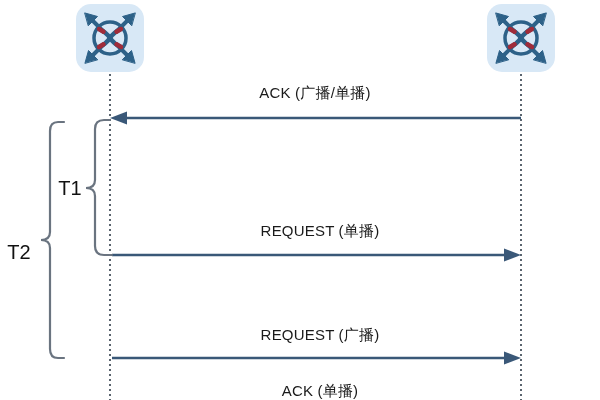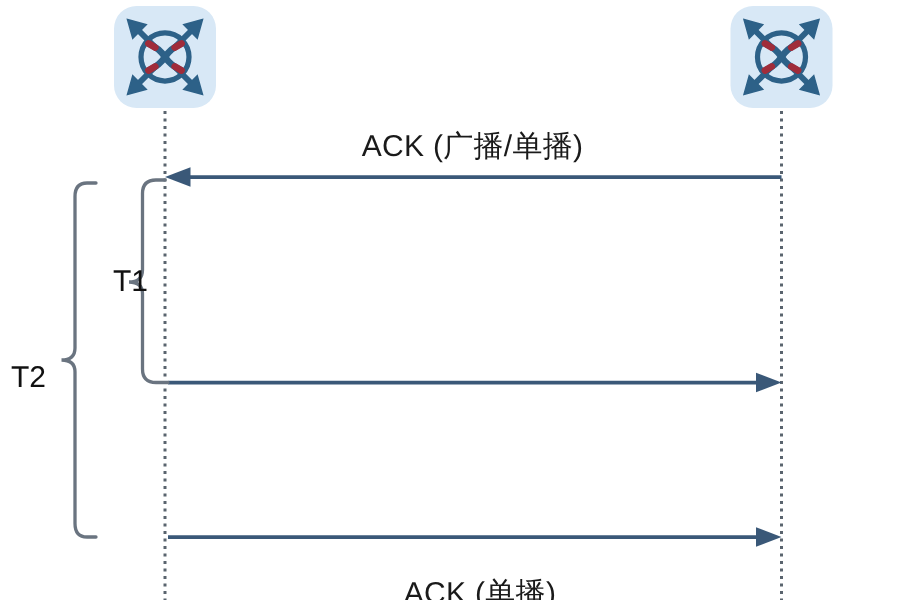--- a/index.html
+++ b/index.html
@@ -20,37 +20,37 @@
     position: absolute;
     width: 70px; height: 70px;
     top: 3px;
   }
   .node-icon.left  { left: 75px; }
   .node-icon.right { left: 486px; }
   .msg-label {
     position: absolute;
     width: 300px;
     text-align: center;
-    font-size: 20px;
+    font-size: 15px;
     color: #1a1a1a;
     letter-spacing: 0.2px;
     white-space: nowrap;
   }
   .msg-1 { left: 165px; top: 84px; }
   .msg-2 { left: 170px; top: 222px; }
   .msg-3 { left: 170px; top: 326px; }
   .msg-4 { left: 170px; top: 382px; }
   .timer-label {
     position: absolute;
     width: 36px;
     text-align: center;
     font-size: 20px;
     color: #111111;
   }
-  .timer-t1 { left: 52px; top: 177px; margin-left: 17px; }
+  .timer-t1 { left: 52px; top: 177px; }
   .timer-t2 { left: 1px;  top: 241px; }
 </style>
 </head>
 <body>
 
 <div class="canvas">
 
   <svg class="node-icon left" viewBox="0 0 70 70">
     <rect x="1" y="1" width="68" height="68" rx="15" fill="#d8e8f6"></rect>
     <circle cx="35" cy="35" r="16" fill="none" stroke="#2d6188" stroke-width="3.5"></circle>
@@ -116,18 +116,20 @@
       <line x1="112" y1="358" x2="507" y2="358" stroke="#3a5878" stroke-width="2.5"></line>
       <polygon points="521,358 504,351.5 504,364.5" fill="#3a5878"></polygon>
     </g>
 
     <path d="M110,120 L104,120 Q95,120 95,129 L95,180 Q95,188 86,188 Q95,188 95,196 L95,246 Q95,255 104,255 L112,255" fill="none" stroke="#6a7480" stroke-width="2.2" stroke-linecap="round"></path>
 
     <path d="M64,122 L58,122 Q50,122 50,131 L50,232 Q50,240 41,240 Q50,240 50,248 L50,349 Q50,358 58,358 L64,358" fill="none" stroke="#6a7480" stroke-width="2.2" stroke-linecap="round"></path>
   </svg>
 
   <div class="msg-label msg-1">ACK (广播/单播)</div>
+  <div class="msg-label msg-2">REQUEST (单播)</div>
+  <div class="msg-label msg-3">REQUEST (广播)</div>
   <div class="msg-label msg-4">ACK (单播)</div>
 
   <div class="timer-label timer-t1">T1</div>
   <div class="timer-label timer-t2">T2</div>
 
 </div>
 
 </body></html>

